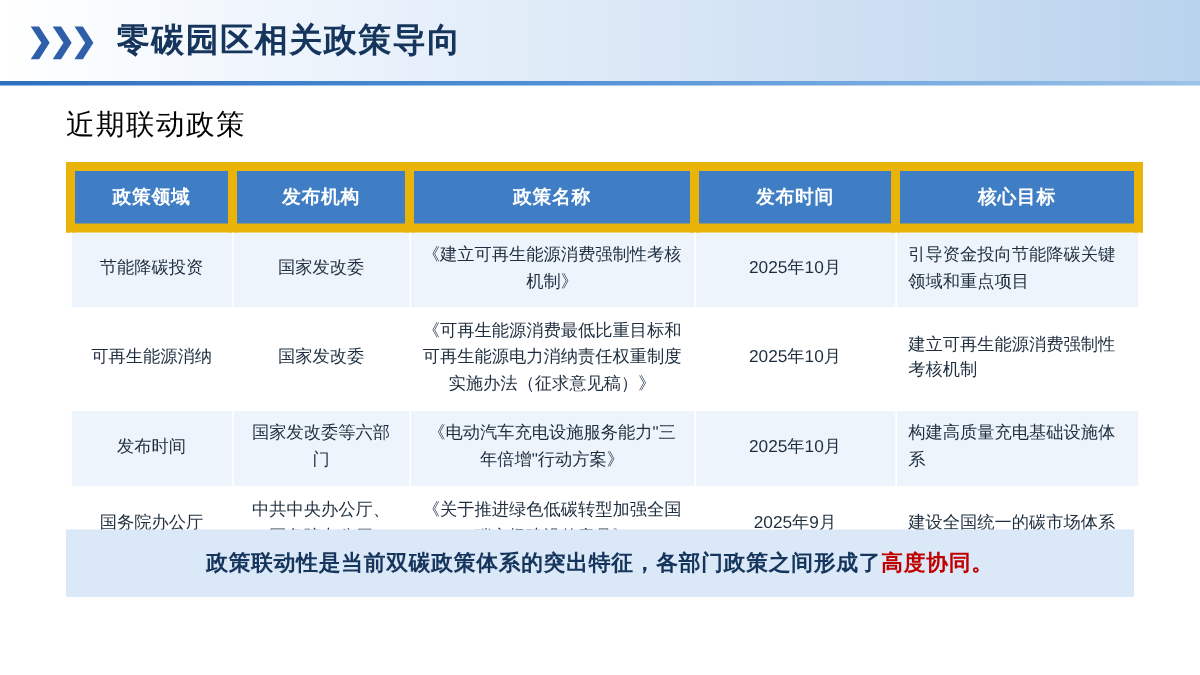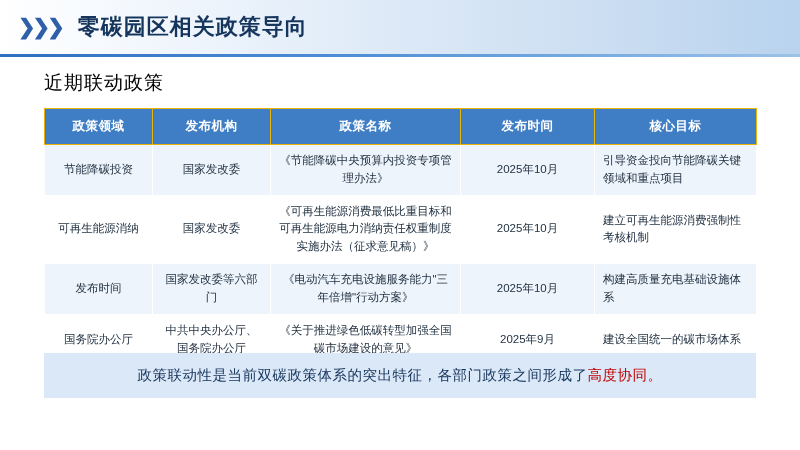--- a/index.html
+++ b/index.html
@@ -71,21 +71,21 @@
     width: 712px;
     border-collapse: collapse;
     table-layout: fixed;
   }
   table.policy th {
     background: #3f7ec4;
     color: #ffffff;
     font-size: 12.5px;
     font-weight: bold;
     padding: 9px 4px;
-    border: 1px solid #eab308;
+    border: 6px solid #eab308;
     text-align: center;
     letter-spacing: 0.5px;
   }
   table.policy td {
     font-size: 11.5px;
     color: #1d2d3e;
     border: 1px solid #ffffff;
     padding: 7px 8px;
     line-height: 1.55;
     vertical-align: middle;
@@ -109,21 +109,21 @@
     width: 712px;
     height: 45px;
     background: #dbe8f7;
     display: flex;
     align-items: center;
     justify-content: center;
     box-sizing: border-box;
   }
   .callout-text {
     font-size: 14.5px;
-    font-weight: normal;
+    font-weight: bold;
     color: #16355c;
     letter-spacing: 0.5px;
   }
   .callout-em {
     color: #c00000;
   }
   .footer-strip {
     position: absolute;
     left: 0;
     bottom: 0;
@@ -159,21 +159,21 @@
         <th>发布机构</th>
         <th>政策名称</th>
         <th>发布时间</th>
         <th>核心目标</th>
       </tr>
     </thead>
     <tbody>
       <tr class="row-odd">
         <td class="c-center">节能降碳投资</td>
         <td class="c-center">国家发改委</td>
-        <td class="c-center">《节能降碳中央预算内投资专项管理办法》</td>
+        <td class="c-center">《建立可再生能源消费强制性考核机制》</td>
         <td class="c-center">2025年10月</td>
         <td class="c-left">引导资金投向节能降碳关键领域和重点项目</td>
       </tr>
       <tr class="row-even">
         <td class="c-center">可再生能源消纳</td>
         <td class="c-center">国家发改委</td>
         <td class="c-center">《可再生能源消费最低比重目标和可再生能源电力消纳责任权重制度实施办法（征求意见稿）》</td>
         <td class="c-center">2025年10月</td>
         <td class="c-left">建立可再生能源消费强制性考核机制</td>
       </tr>

